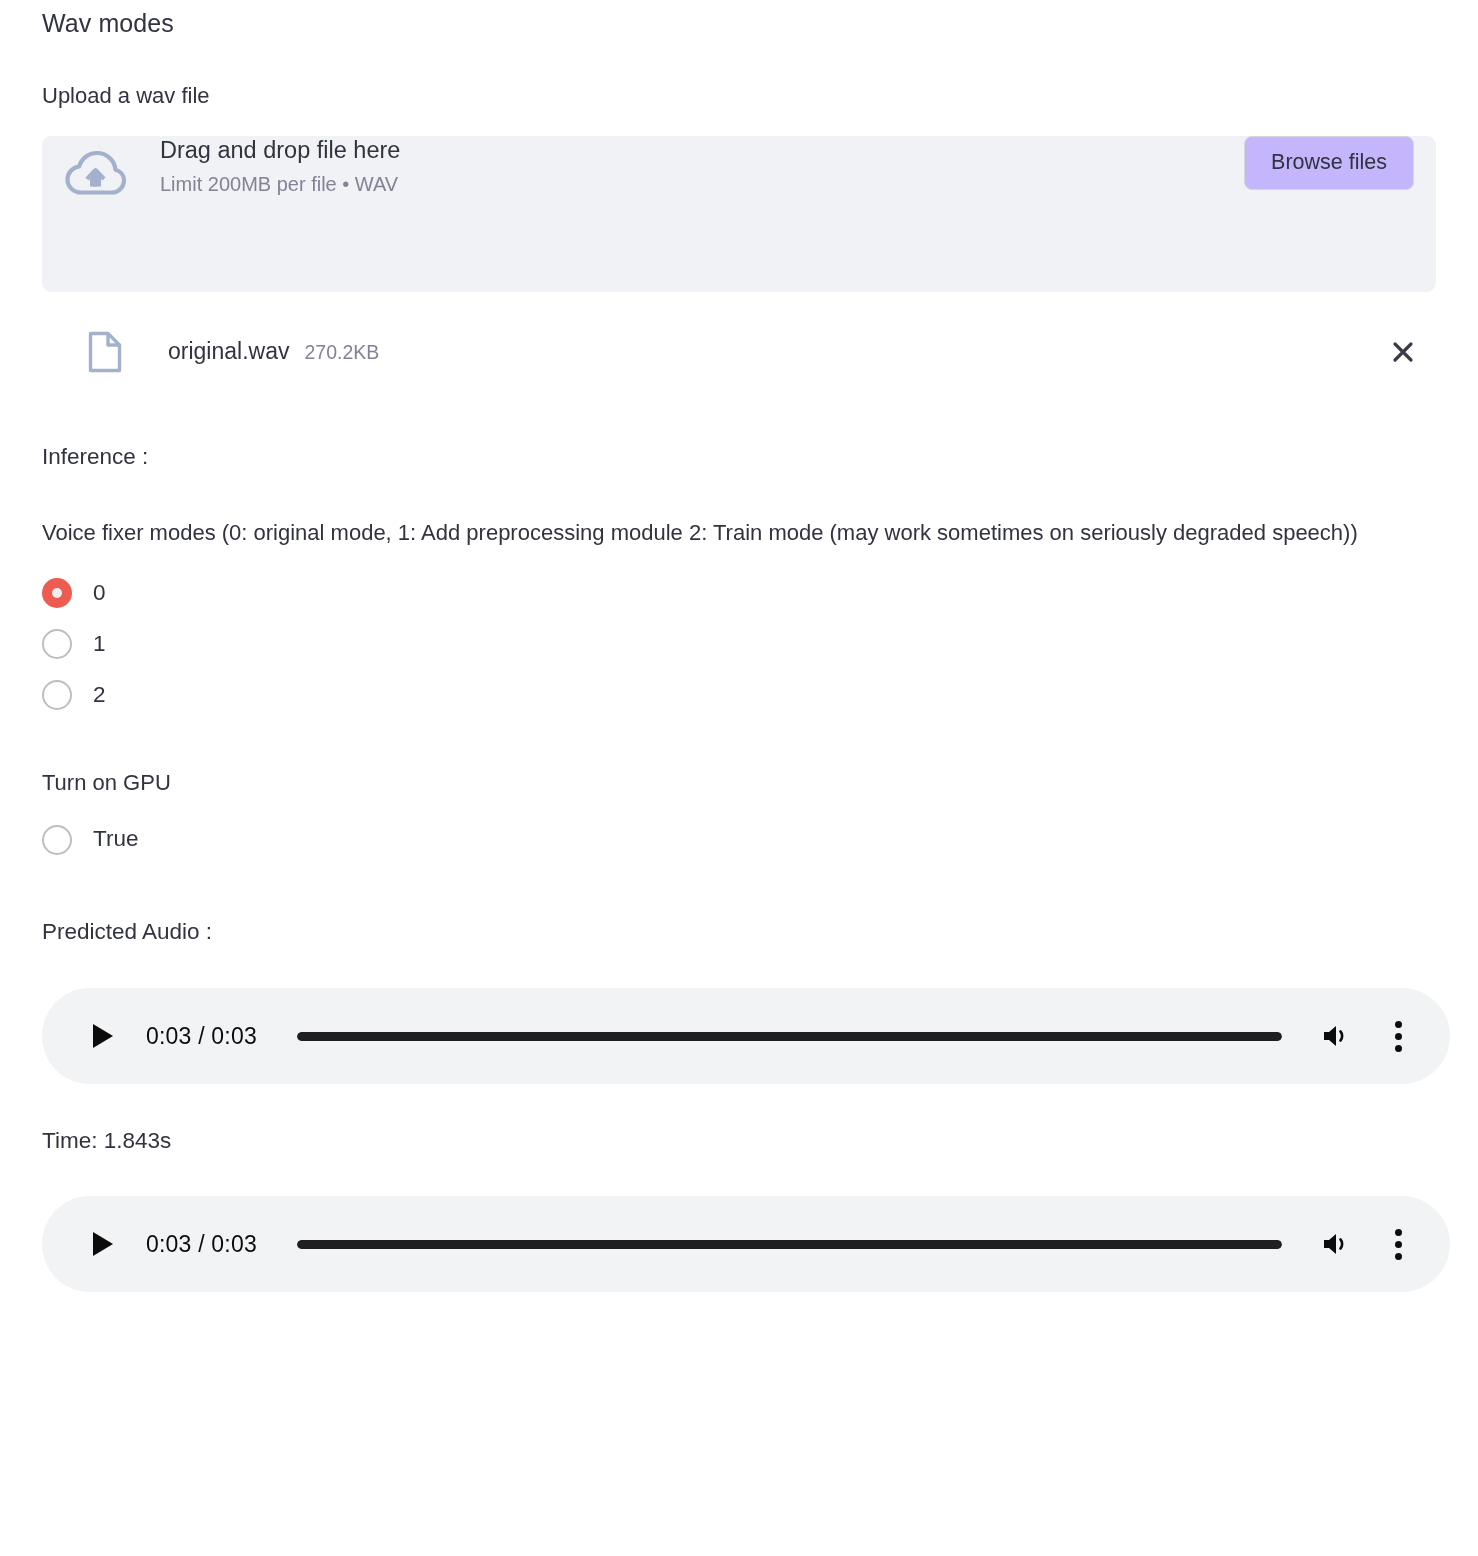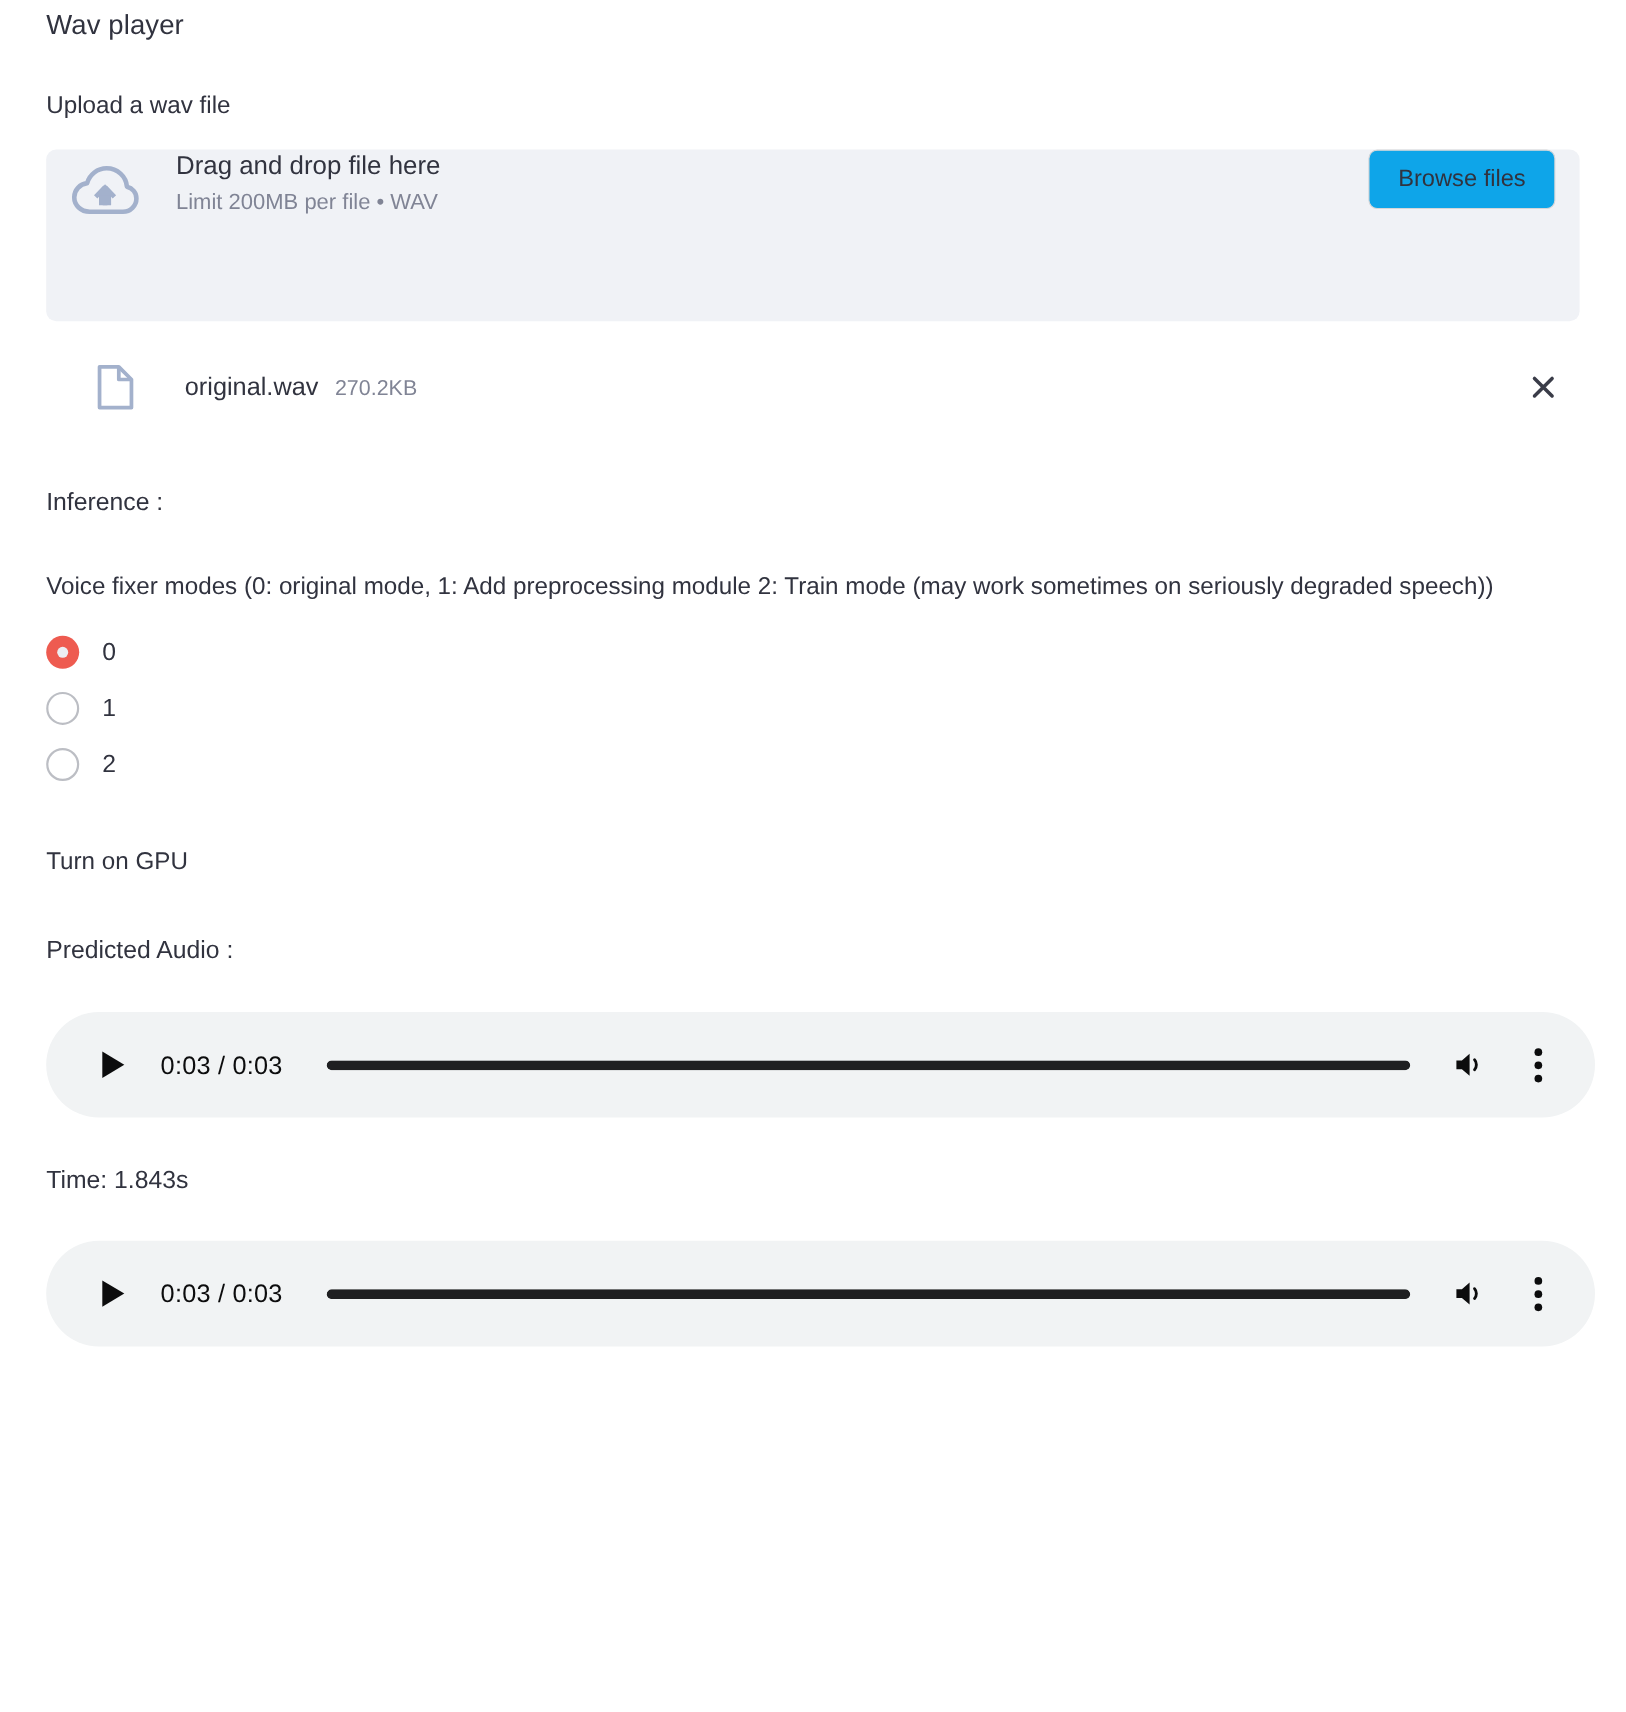--- a/index.html
+++ b/index.html
@@ -74,21 +74,21 @@
     line-height: 1.25;
   }
   .dz-sub {
     font-size: 20px;
     color: #808495;
     line-height: 1.25;
     margin-top: 7px;
   }
   .browse-btn {
     flex: 0 0 auto;
-    background: #0ea5e9;
+    background: #c4b5fd;
     border: 1px solid #d5d6d8;
     border-radius: 8px;
     color: #31333f;
     font-size: 21.5px;
     font-family: "Liberation Sans", sans-serif;
     padding: 15px 26px 16px 26px;
     line-height: 1;
     cursor: pointer;
   }
 
@@ -292,21 +292,21 @@
     display: flex;
     flex-direction: column;
     align-items: center;
   }
 </style>
 </head>
 <body>
 
 <div class="page">
 
-  <div class="app-title">Wav player</div>
+  <div class="app-title">Wav modes</div>
 
   <div class="section-label upload-label">Upload a wav file</div>
 
   <div class="dropzone">
     <div class="dz-cloud">
       <svg width="64" height="50" viewBox="0 0 64 50" fill="none" aria-hidden="true">
         <path d="M18.5 44.5 C10.5 44.5 4.5 38.6 4.5 31.4 C4.5 24.8 9.6 19.3 16.2 18.5 C18.4 10.6 25.6 5 34 5 C43.7 5 51.7 12.3 52.4 21.7 C57.4 22.9 61 27.2 61 32.4 C61 39 55.6 44.5 48.8 44.5 Z" stroke="currentColor" stroke-width="4.2" stroke-linejoin="round" fill="none"></path>
         <path d="M32.5 38.5 L32.5 24.5 M32.5 22 L24 31 M32.5 22 L41 31" stroke="currentColor" stroke-width="4.2" stroke-linecap="butt" stroke-linejoin="round" fill="none"></path>
         <path d="M27 38.5 L38 38.5 L38 28 L27 28 Z" fill="currentColor"></path>
         <path d="M32.5 19.5 L42 30 L23 30 Z" fill="currentColor"></path>
@@ -352,20 +352,24 @@
     </label>
     <label class="radio-row">
       <span class="radio-mark"></span>
       <span class="radio-label">2</span>
     </label>
   </div>
 
   <div class="section-label gpu-label">Turn on GPU</div>
 
   <div class="radio-group gpu-group">
+    <label class="radio-row">
+      <span class="radio-mark"></span>
+      <span class="radio-label">True</span>
+    </label>
   </div>
 
   <div class="section-label audio-heading">Predicted Audio :</div>
 
   <div class="audio-player">
     <div class="play-btn">
       <svg width="26" height="28" viewBox="0 0 26 28" aria-hidden="true">
         <path d="M3 2 L23 14 L3 26 Z" fill="currentColor"></path>
       </svg>
     </div>

